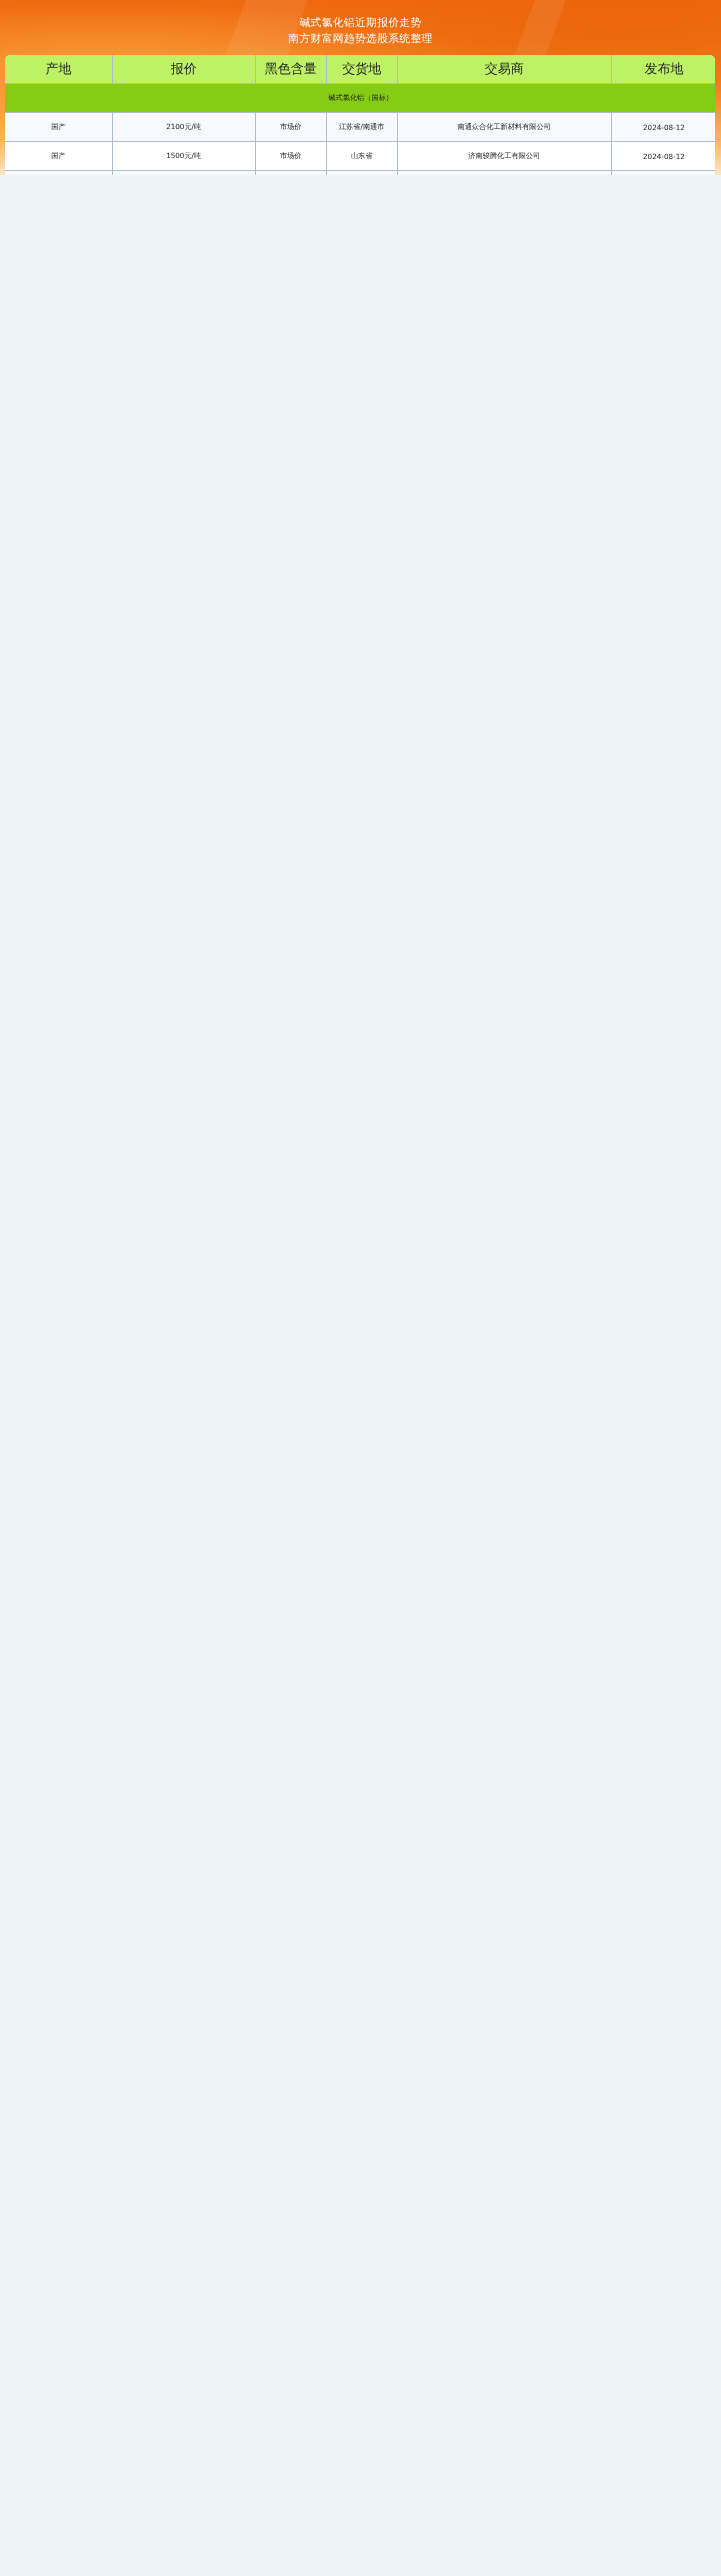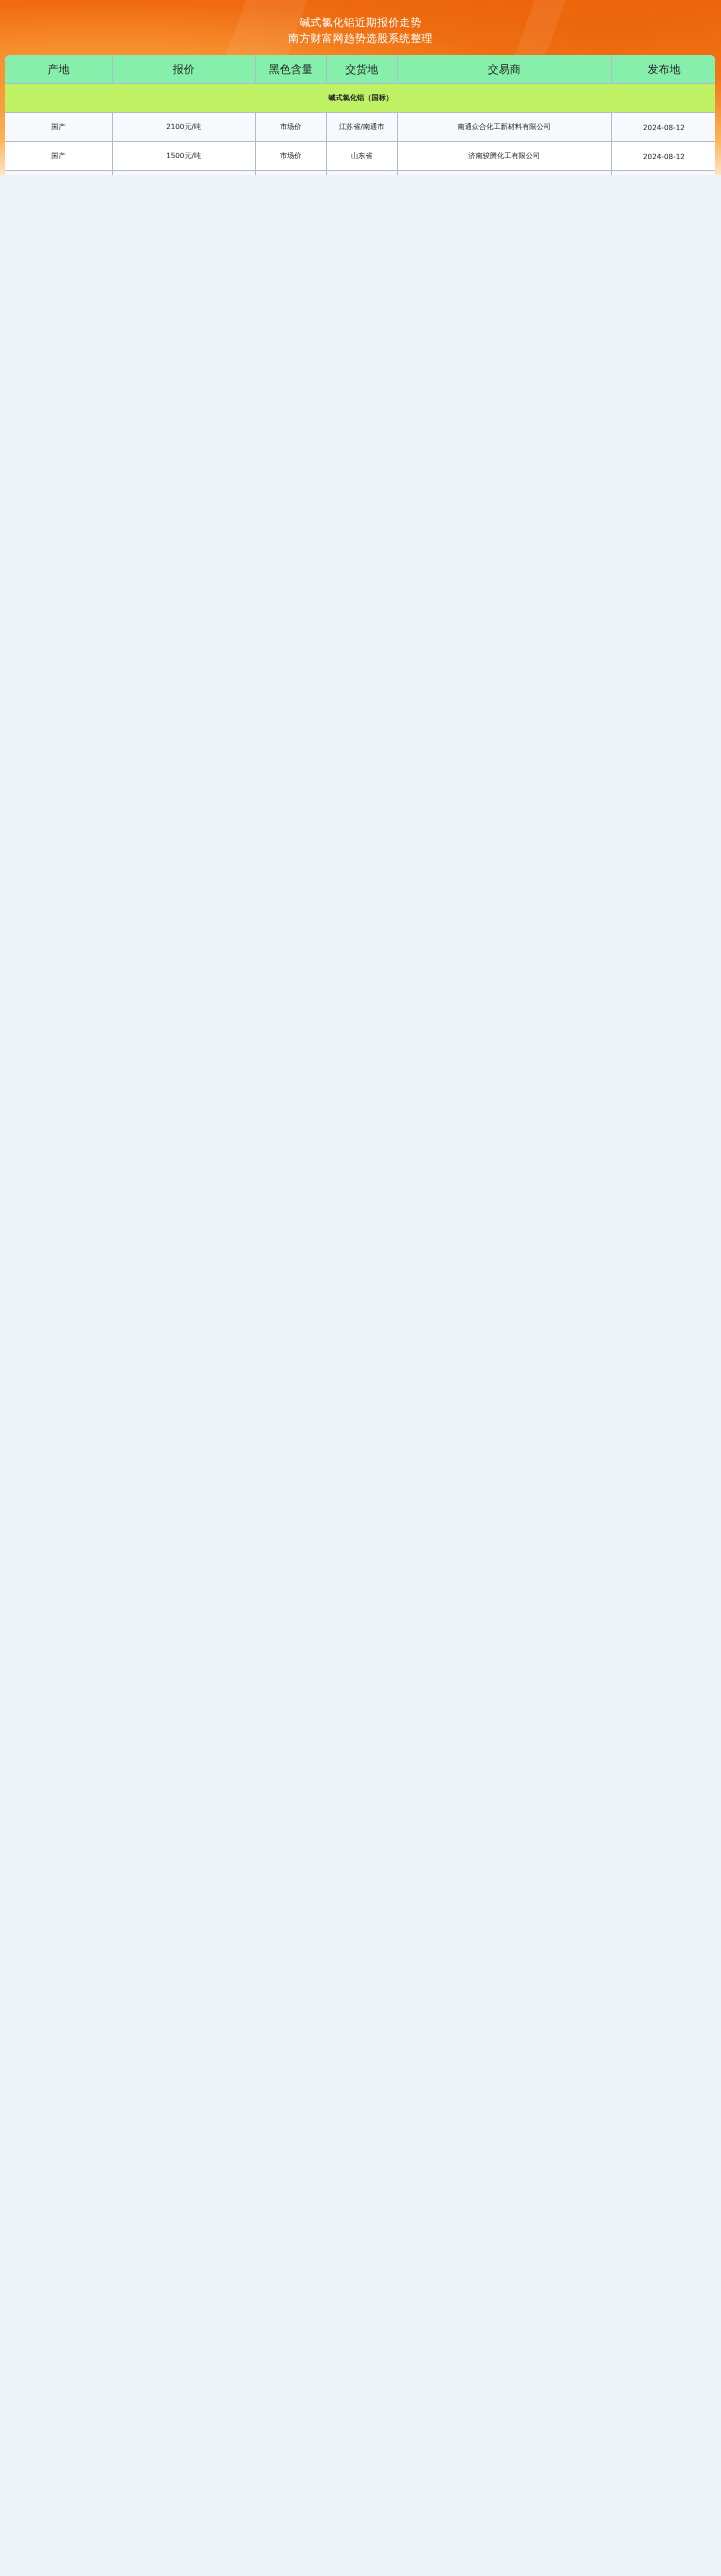--- a/index.html
+++ b/index.html
@@ -31,26 +31,26 @@
     position: absolute; top: 55px; left: 5.2px; width: 710px;
     background: #fff; border-radius: 5.2px 5.2px 0 0; overflow: hidden;
   }
   table { border-collapse: collapse; width: 100%; table-layout: fixed; }
   th, td {
     height: 28px; text-align: center; vertical-align: middle;
     font-size: 7.2px; color: #222; border-right: 0.5px solid #aebccc;
     border-bottom: 0.8px solid #aebccc; padding: 0;
   }
   th:last-child, td:last-child { border-right: none; }
-  thead th { background: #86efac; font-weight: normal; font-size: 11px; text-align: center; }
+  thead th { background: #bef264; font-weight: normal; font-size: 13px; text-align: center; }
   tr.row-odd td { background: #f7f9fc; }
   tr.row-even td { background: #ffffff; }
   tr.section td { font-size: 7.2px; border-right: none; }
   tr.section.bg-odd td { background: #f7f9fc; }
-  tr.section.bg-even td { background: #bef264; font-weight: bold; }
+  tr.section.bg-even td { background: #84cc16; }
   .wrap { position: relative; }
   .watermark {
     position: absolute; left: 191px; top: 1685px; width: 361px; height: 124px;
     pointer-events: none;
   }
   .wm-s {
     position: absolute; left: 5.2px; top: 0; font-family: "DejaVu Serif", serif;
     font-style: italic; font-size: 124px; color: rgba(250,190,110,0.22); line-height: 1;
   }
   .wm-cn {

